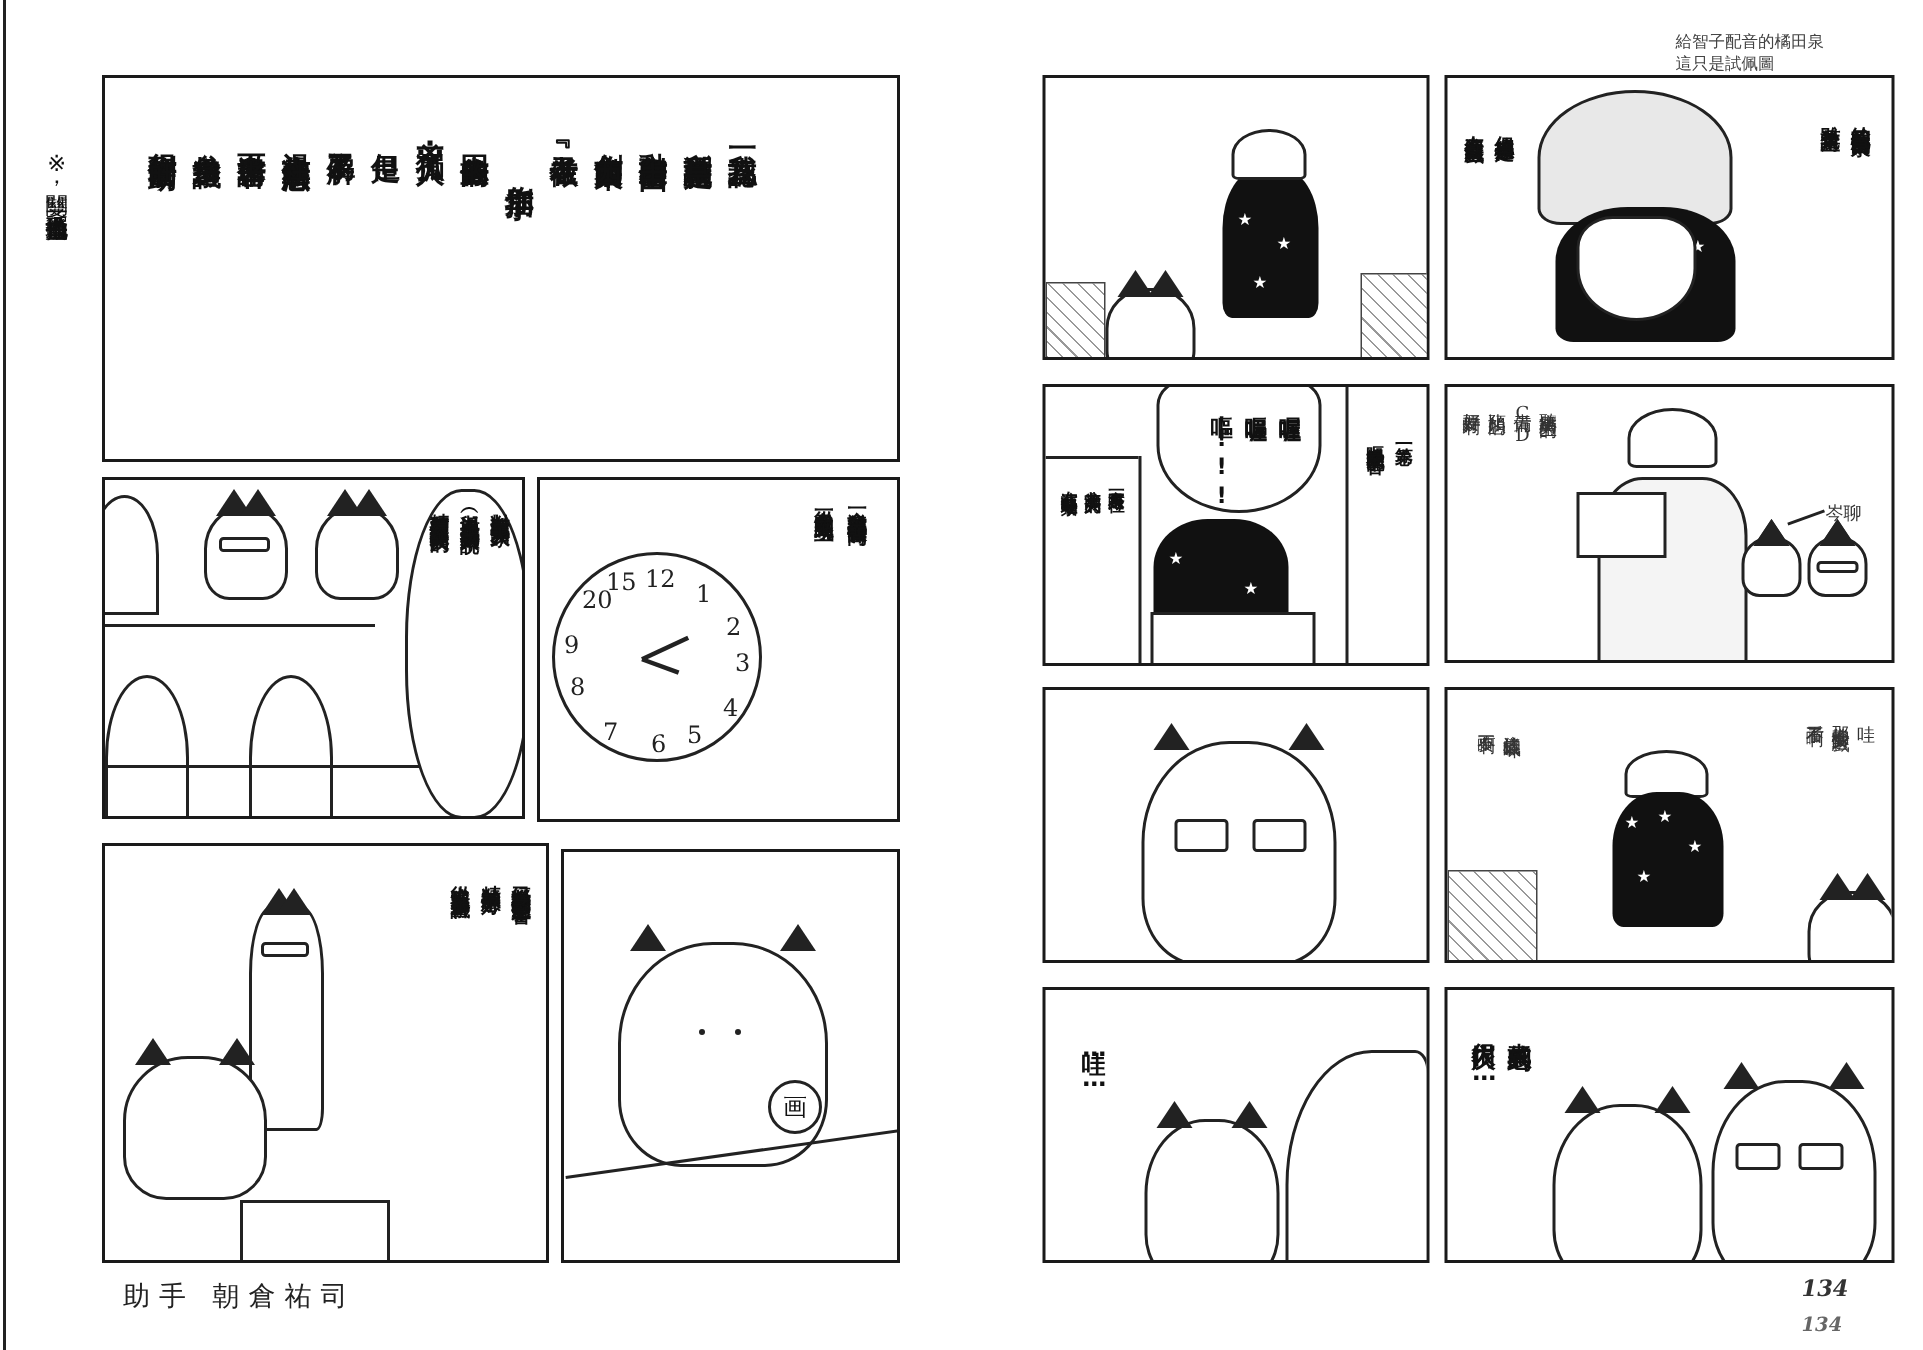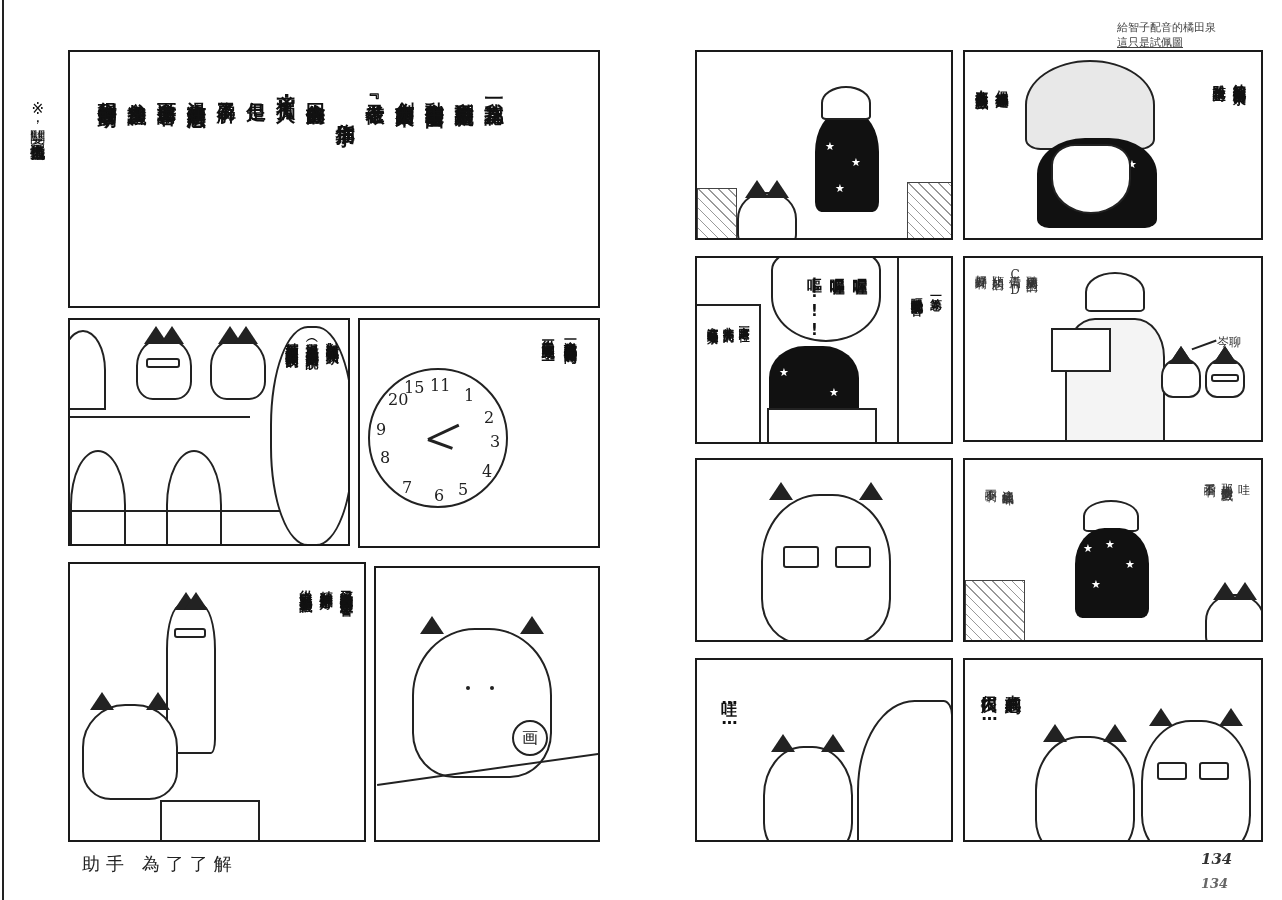--- a/index.html
+++ b/index.html
@@ -69,21 +69,21 @@
     <div class="bubble" style="left:200px; top:6px; width:84px; height:220px; border-radius:45%;"></div>
     <div style="position:absolute; right:8px; top:12px; display:flex; flex-direction:row-reverse; gap:4px;">
       <div class="vtext" style="position:static; font-size:13px;">對我這樣數年只和家人</div>
       <div class="vtext" style="position:static; font-size:13px;">與（漫畫）負責人接觸的人來說</div>
       <div class="vtext" style="position:static; font-size:13px;">精神層面來說還是負擔比較大的</div>
     </div>
   </div>
 
   <div class="panel" style="left:358px; top:318px; width:242px; height:230px;">
     <div class="clock" style="left:8px; top:48px; width:140px; height:140px;">
-      <span style="left:60px; top:6px;">11</span>
+      <span style="left:60px; top:6px;">12</span>
       <span style="left:94px; top:16px;">1</span>
       <span style="left:114px; top:38px;">2</span>
       <span style="left:120px; top:62px;">3</span>
       <span style="left:112px; top:92px;">4</span>
       <span style="left:88px; top:110px;">5</span>
       <span style="left:64px; top:116px;">6</span>
       <span style="left:32px; top:108px;">7</span>
       <span style="left:10px; top:78px;">8</span>
       <span style="left:6px; top:50px;">9</span>
       <span style="left:18px; top:20px;">20</span>
@@ -114,28 +114,28 @@
     <div class="cat" style="left:36px; top:60px; width:140px; height:150px;">
       <div style="position:absolute; left:52px; top:56px; width:4px; height:4px; background:#222; border-radius:50%;"></div>
       <div style="position:absolute; left:76px; top:56px; width:4px; height:4px; background:#222; border-radius:50%;"></div>
     </div>
     <div style="position:absolute; left:136px; top:152px; width:36px; height:36px; border:2px solid #222; border-radius:50%; background:#fff; display:flex; align-items:center; justify-content:center; font-size:16px;">
       <span>画</span>
     </div>
     <div style="position:absolute; left:0; top:200px; width:230px; height:2px; background:#222; transform:rotate(-8deg);"></div>
   </div>
 
-  <div class="credit" style="left:82px; top:852px;">助手 為了了解</div>
+  <div class="credit" style="left:82px; top:852px;">助手 朝倉祐司</div>
 </div>
 
 <div class="page page-right">
 
   <div class="note-top" style="left:476px; top:20px;">
     <div>給智子配音的橘田泉</div>
-    <div style="text-decoration:underline;">這只是試佩圖</div>
+    <div style="">這只是試佩圖</div>
   </div>
 
   <div class="panel" style="left:54px; top:50px; width:258px; height:190px;">
     <div class="hatch" style="left:0; top:136px; width:40px; height:60px;"></div>
     <div class="cat" style="left:40px; top:140px; width:60px; height:60px;"></div>
     <div class="girl-hair" style="left:118px; top:60px; width:64px; height:100px;">
       <span class="star" style="left:10px; top:28px;">★</span>
       <span class="star" style="left:36px; top:44px;">★</span>
       <span class="star" style="left:20px; top:70px;">★</span>
     </div>

